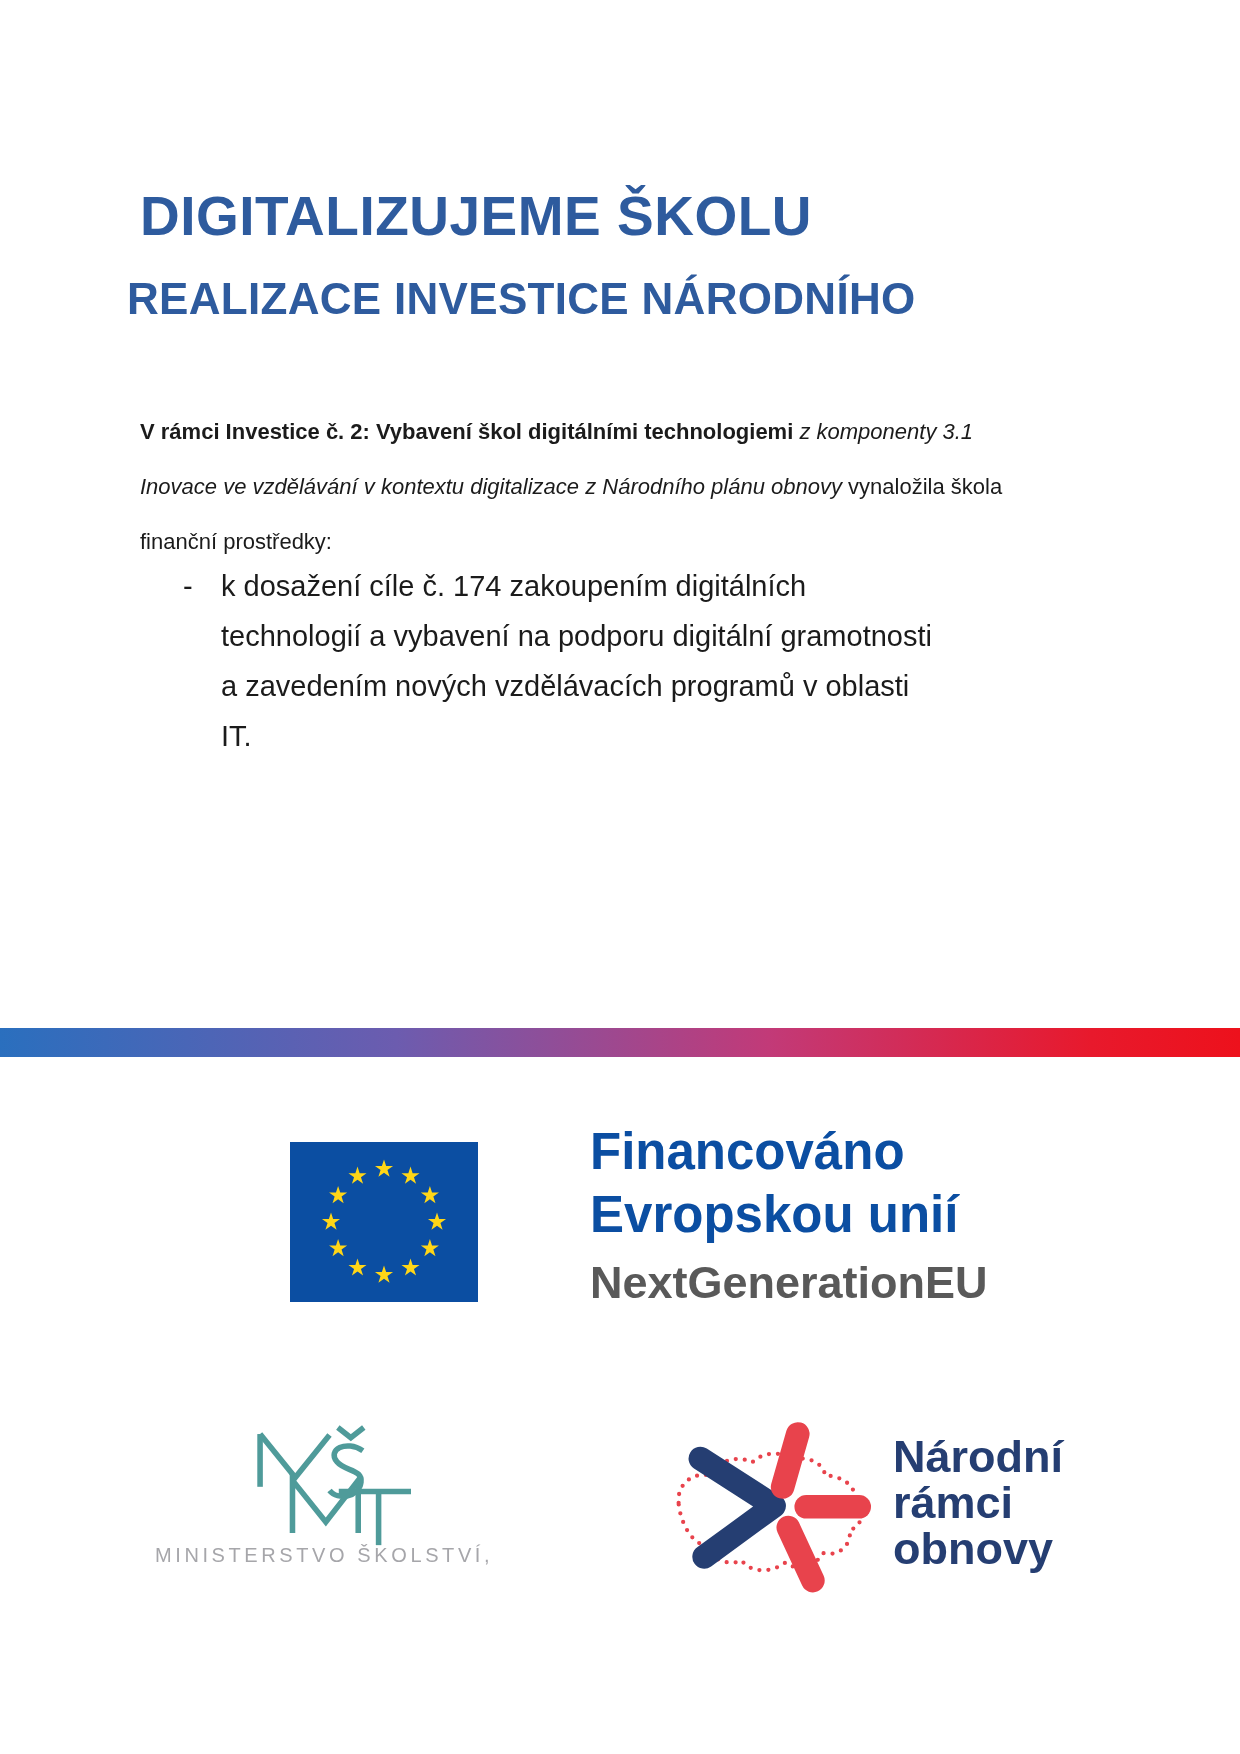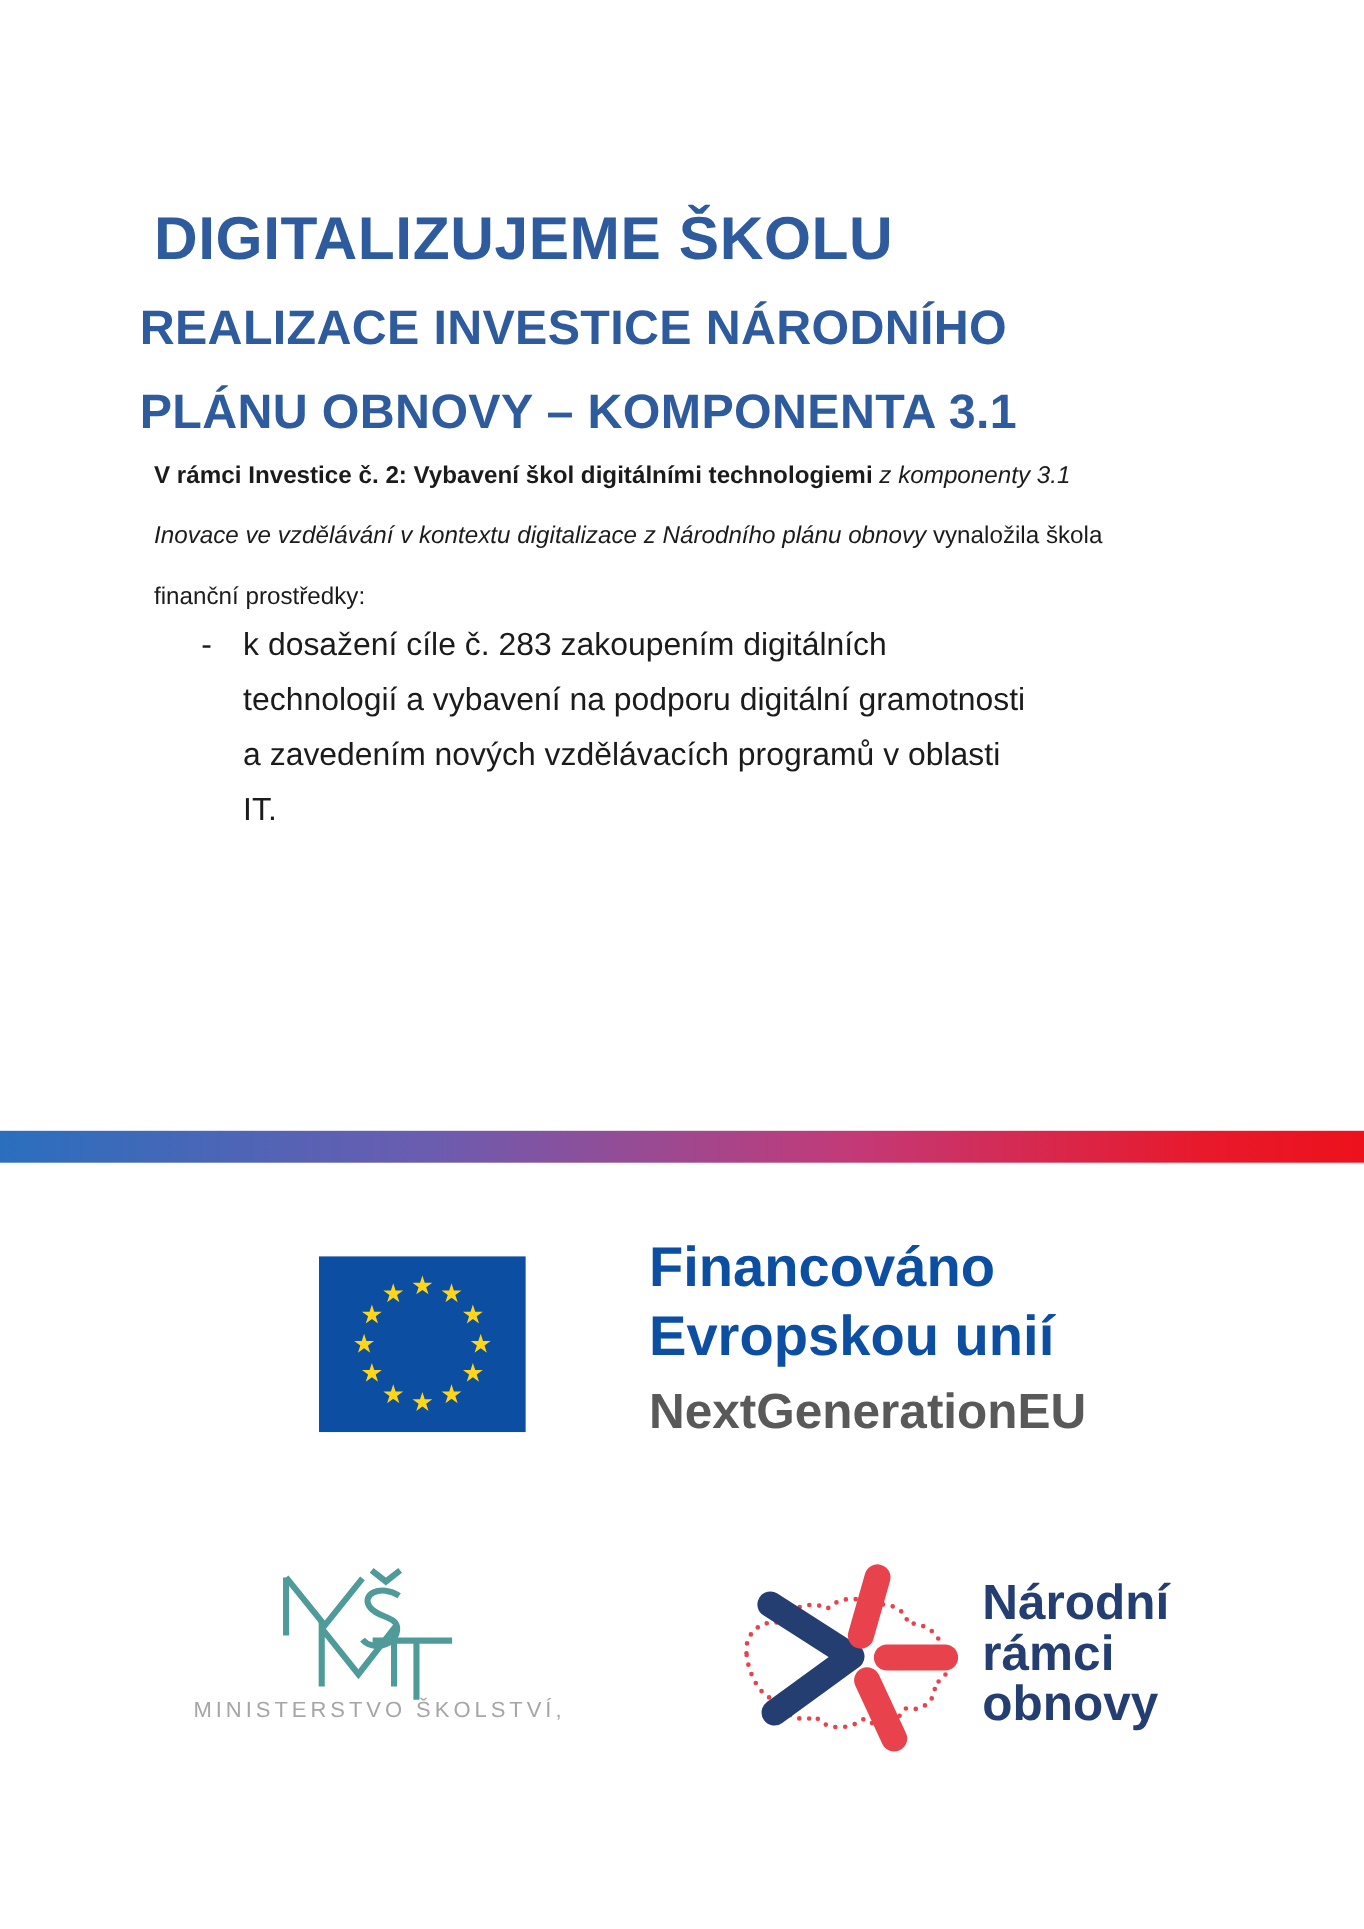--- a/index.html
+++ b/index.html
@@ -70,49 +70,47 @@
     font-size:51px;font-weight:700;line-height:63px;
     color:var(--eu-text-blue);white-space:nowrap;
   }
   .eu-gray{
     font-size:45px;font-weight:700;line-height:56px;margin-top:9px;
     color:var(--nextgen-gray);white-space:nowrap;text-align:right;
   }
   .msmt-monogram{position:absolute;left:248px;top:1422px;}
   .msmt-caption{
     position:absolute;left:155px;top:1543px;width:380px;
-    text-align:center;
     color:var(--msmt-caption-gray);
   }
   .msmt-caption .cap1{font-size:20px;letter-spacing:3.6px;line-height:25px;white-space:nowrap;}
   .msmt-caption .cap2{font-size:18.5px;letter-spacing:3.2px;line-height:24px;white-space:nowrap;}
   .npo-symbol{position:absolute;left:672px;top:1412px;}
   .npo-text{
     position:absolute;left:893px;top:1434px;
     font-size:45px;font-weight:700;line-height:46px;
     color:var(--npo-navy);
   }
 </style>
 </head>
 <body>
 
 <div class="page">
 
   <h1 class="title">DIGITALIZUJEME ŠKOLU</h1>
 
   <h2 class="subtitle">
     <div>REALIZACE INVESTICE NÁRODNÍHO</div>
-    <div>PLÁNU OBNOVY – KOMPONENTA 3.1</div>
   </h2>
 
   <p class="intro"><span class="seg-bold">V rámci Investice č. 2: Vybavení škol digitálními technologiemi</span><span class="seg-regular"> </span><span class="seg-italic">z komponenty 3.1 Inovace ve vzdělávání v kontextu digitalizace z Národního plánu obnovy</span><span class="seg-regular"> vynaložila škola finanční prostředky:</span></p>
 
   <div class="bullet">
     <span class="dash">-</span>
-    <span class="bullet-text">k dosažení cíle č. 283 zakoupením digitálních technologií a vybavení na podporu digitální gramotnosti a zavedením nových vzdělávacích programů v oblasti IT.</span>
+    <span class="bullet-text">k dosažení cíle č. 174 zakoupením digitálních technologií a vybavení na podporu digitální gramotnosti a zavedením nových vzdělávacích programů v oblasti IT.</span>
   </div>
 
   <div class="gradient-bar"></div>
 
   <div class="eu-block">
     <svg class="eu-flag" width="188" height="160" viewBox="0 0 188 160" xmlns="http://www.w3.org/2000/svg">
       <defs>
         <path id="eustar" d="M0,-10 L2.25,-3.09 L9.51,-3.09 L3.63,1.18 L5.88,8.09 L0,3.82 L-5.88,8.09 L-3.63,1.18 L-9.51,-3.09 L-2.25,-3.09 Z" style="fill:var(--eu-star-yellow,#ffd617)"></path>
       </defs>
       <rect x="0" y="0" width="188" height="160" style="fill:var(--eu-flag-blue,#0b4ea2)"></rect>

